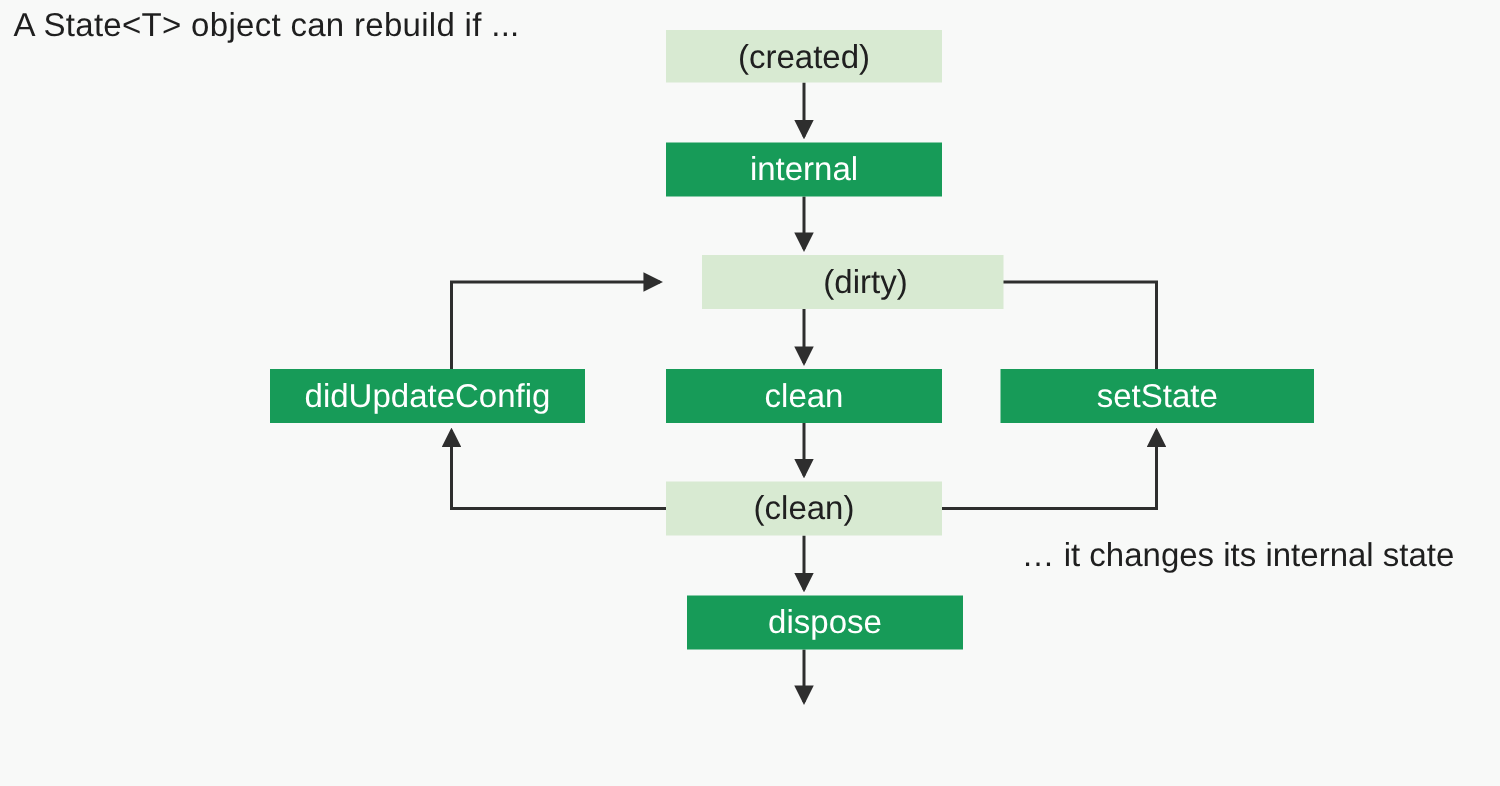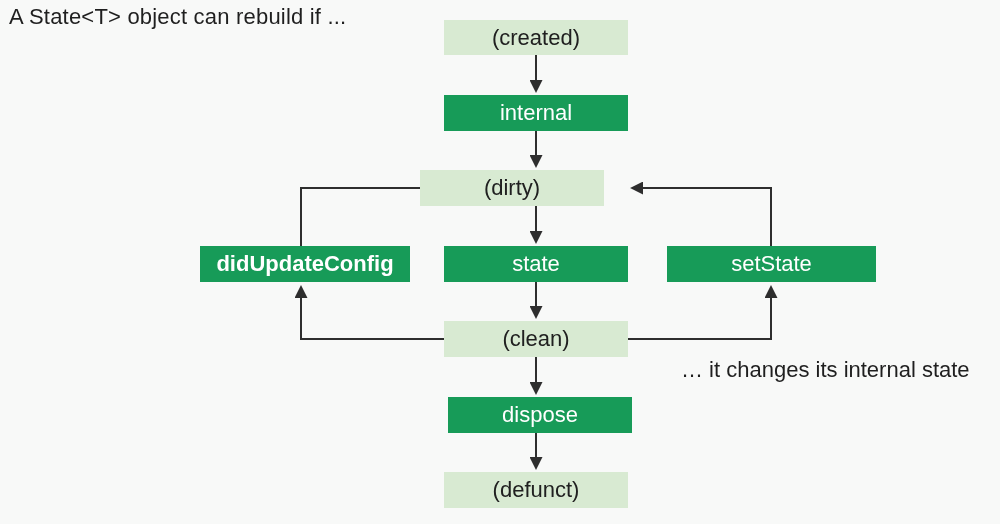--- a/index.html
+++ b/index.html
@@ -61,26 +61,26 @@
   .method {
     background: var(--method-green, #179b58);
     color: var(--method-text, #ffffff);
   }
   .state {
     background: var(--state-light-green, #d8ead2);
     color: var(--state-text, #202020);
   }
   #n-created         { left: 444px; top: 20px;  width: 184px; height: 35px; }
   #n-initstate       { left: 444px; top: 95px;  width: 184px; height: 36px; }
-  #n-dirty           { left: 420px; top: 170px; width: 184px; height: 36px; }
-  #n-didupdateconfig { left: 200px; top: 246px; width: 210px; height: 36px; font-weight: bold; }
+  #n-dirty           { left: 468px; top: 170px; width: 184px; height: 36px; padding-left: 17px; }
+  #n-didupdateconfig { left: 180px; top: 246px; width: 210px; height: 36px; }
   #n-build           { left: 444px; top: 246px; width: 184px; height: 36px; }
   #n-setstate        { left: 667px; top: 246px; width: 209px; height: 36px; }
   #n-clean           { left: 444px; top: 321px; width: 184px; height: 36px; }
-  #n-dispose         { left: 448px; top: 397px; width: 184px; height: 36px; }
+  #n-dispose         { left: 458px; top: 397px; width: 184px; height: 36px; }
   #n-defunct         { left: 444px; top: 472px; width: 184px; height: 36px; }
 </style>
 </head>
 <body>
 
 <div class="canvas">
 
   <div class="title">A State&lt;T&gt; object can rebuild if ...</div>
 
   <svg class="arrows" viewBox="0 0 1000 524" xmlns="http://www.w3.org/2000/svg">
@@ -98,21 +98,20 @@
     <path d="M301,246 V188 H440" marker-end="url(#arr)"></path>
     <path d="M444,339 H301 V287" marker-end="url(#arr)"></path>
     <path d="M771,246 V188 H632" marker-end="url(#arr)"></path>
     <path d="M628,339 H771 V287" marker-end="url(#arr)"></path>
   </svg>
 
   <div class="node state" id="n-created">(created)</div>
   <div class="node method" id="n-initstate">internal</div>
   <div class="node state" id="n-dirty">(dirty)</div>
   <div class="node method" id="n-didupdateconfig">didUpdateConfig</div>
-  <div class="node method" id="n-build">state</div>
+  <div class="node method" id="n-build">clean</div>
   <div class="node state" id="n-clean">(clean)</div>
   <div class="node method" id="n-setstate">setState</div>
   <div class="node method" id="n-dispose">dispose</div>
-  <div class="node state" id="n-defunct">(defunct)</div>
 
   <div class="caption caption-right">… it changes its internal state</div>
 
 </div>
 
 </body></html>

